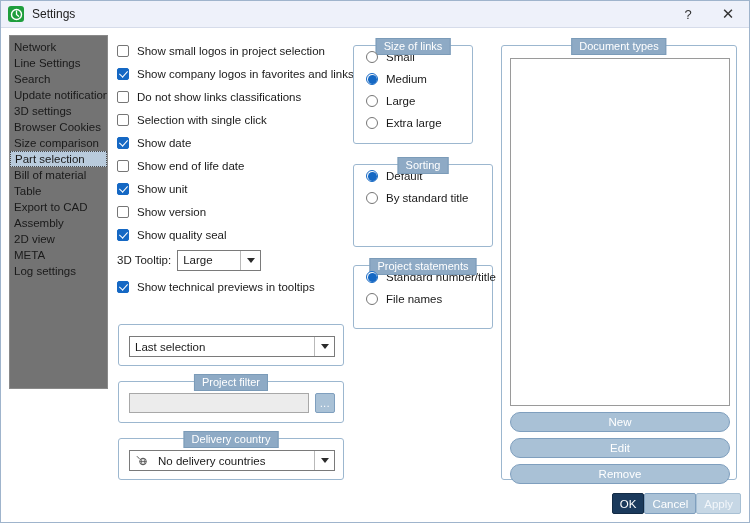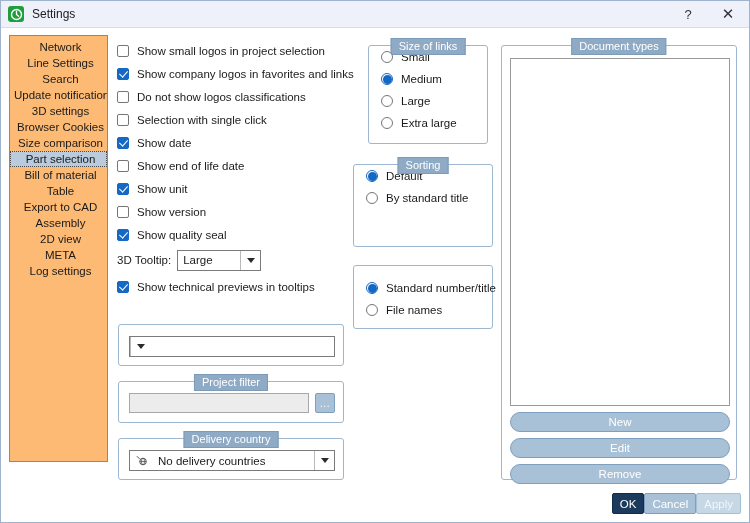--- a/index.html
+++ b/index.html
@@ -58,27 +58,26 @@
     justify-content: center;
     font-size: 13px;
     color: #333;
     cursor: default;
   }
   .tb-btn.close { font-size: 15px; width: 42px; }
   
   .sidebar {
     position: absolute;
     left: 8px; top: 34px;
-    width: 99px; height: 427px;
+    width: 99px; height: 354px;
     box-sizing: border-box;
     border: 1px solid #8a8a8a;
-    background: #fdba74;
+    background: #737373;
     padding: 3px 0 0 0;
     overflow: hidden;
-    text-align: center;
   }
   .side-item {
     height: 16px;
     line-height: 16px;
     padding-left: 4px;
     font-size: 11.5px;
     white-space: nowrap;
     box-sizing: border-box;
   }
   .side-item.selected {
@@ -247,21 +246,21 @@
     letter-spacing: 0.5px;
   }
   .country-icon {
     margin-left: 6px;
     margin-right: 5px;
     flex: 0 0 auto;
     display: flex;
     align-items: center;
   }
   
-  .g-size  { left: 367px; top: 44px;  width: 120px; height: 99px; }
+  .g-size  { left: 352px; top: 44px;  width: 120px; height: 99px; }
   .g-sort  { left: 352px; top: 163px; width: 140px; height: 83px; }
   .g-proj  { left: 352px; top: 264px; width: 140px; height: 64px; }
   .g-size .radio-row:first-of-type,
   .g-sort .radio-row:first-of-type,
   .g-proj .radio-row:first-of-type { margin-top: 11px; }
   
   .g-doc { left: 500px; top: 44px; width: 236px; height: 435px; }
   .doc-list {
     position: absolute;
     left: 8px; top: 12px;
@@ -351,21 +350,21 @@
     <div class="chk-row">
       <span class="checkbox"></span>
       <span class="chk-label">Show small logos in project selection</span>
     </div>
     <div class="chk-row">
       <span class="checkbox on"></span>
       <span class="chk-label">Show company logos in favorites and links</span>
     </div>
     <div class="chk-row">
       <span class="checkbox"></span>
-      <span class="chk-label">Do not show logos classifications</span>
+      <span class="chk-label">Do not show links classifications</span>
     </div>
     <div class="chk-row">
       <span class="checkbox"></span>
       <span class="chk-label">Selection with single click</span>
     </div>
     <div class="chk-row">
       <span class="checkbox on"></span>
       <span class="chk-label">Show date</span>
     </div>
     <div class="chk-row">
@@ -396,20 +395,21 @@
     </div>
 
     <div class="chk-row">
       <span class="checkbox on"></span>
       <span class="chk-label">Show technical previews in tooltips</span>
     </div>
   </div>
 
   <div class="group g-link">
     <div class="combo">
+      <span class="txt">Last selection</span>
       <span class="arrowbox">
           <span class="caret"></span>
         </span>
     </div>
   </div>
 
   <div class="group g-filter">
     <div class="legend">Project filter</div>
     <input class="filter-input" type="text" placeholder="" style="">
     <div class="ellipsis-btn">...</div>
@@ -459,20 +459,21 @@
       <span class="radio on"></span>
       <span class="radio-label">Default</span>
     </div>
     <div class="radio-row">
       <span class="radio"></span>
       <span class="radio-label">By standard title</span>
     </div>
   </div>
 
   <div class="group g-proj">
+    <div class="legend">Project statements</div>
     <div class="radio-row">
       <span class="radio on"></span>
       <span class="radio-label">Standard number/title</span>
     </div>
     <div class="radio-row">
       <span class="radio"></span>
       <span class="radio-label">File names</span>
     </div>
   </div>
 

